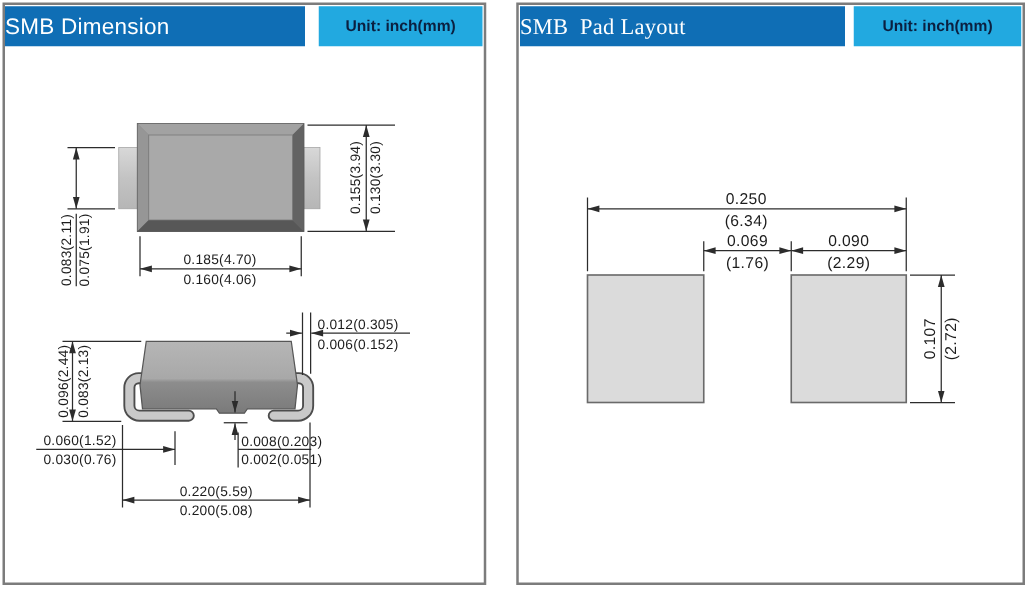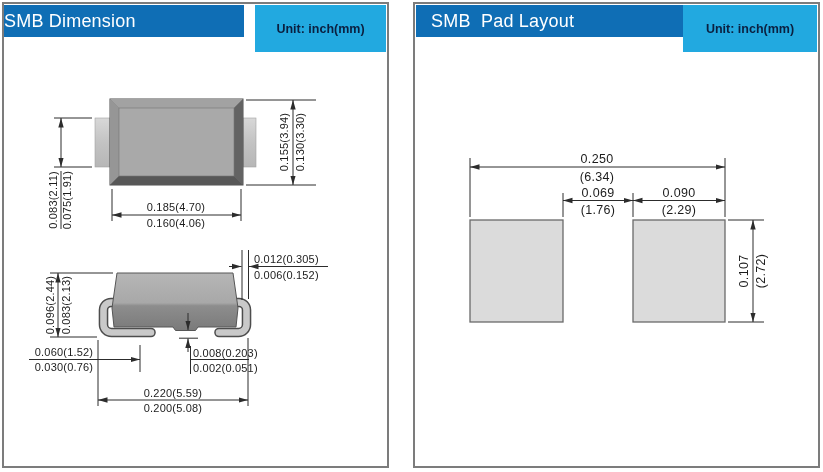--- a/index.html
+++ b/index.html
@@ -4,22 +4,22 @@
 <style>
   html,body{margin:0;padding:0;background:#ffffff;}
   .canvas{position:relative;width:823px;height:472px;background:#fff;overflow:hidden;
           font-family:"Liberation Sans",sans-serif;}
   .panel{position:absolute;top:2px;height:462px;background:#fff;border:2px solid #7c7c7c;}
   .panel-left{left:2px;width:383px;}
   .panel-right{left:413px;width:403px;}
   .titlebar{position:absolute;top:1px;height:32px;background:#0f6eb5;color:#ffffff;
             font-size:18px;line-height:32px;white-space:pre;letter-spacing:.2px;}
   .titlebar-left{left:0;width:240px;}
-  .titlebar-right{left:1px;width:260px;padding-left:15px;}
-  .unitbox{position:absolute;top:1px;height:47px;background:#22a9e0;color:#0b2040;
+  .titlebar-right{left:1px;width:260px;font-family:Liberation Serif, serif;}
+  .unitbox{position:absolute;top:1px;height:32px;background:#22a9e0;color:#0b2040;
            font-size:12.5px;font-weight:bold;display:flex;align-items:center;justify-content:center;
            white-space:pre;}
   .unitbox-left{right:1px;width:131px;}
   .unitbox-right{right:1px;width:134px;}
   svg.overlay{position:absolute;left:0;top:0;pointer-events:none;}
   .dln{stroke:#2c2c2c;stroke-width:1;fill:none;}
   .dt{font-family:"Liberation Sans",sans-serif;font-size:11px;fill:#1c1c1c;letter-spacing:.2px;}
   .dtr{font-family:"Liberation Sans",sans-serif;font-size:12.5px;fill:#1c1c1c;letter-spacing:.3px;}
 </style>
 </head>

